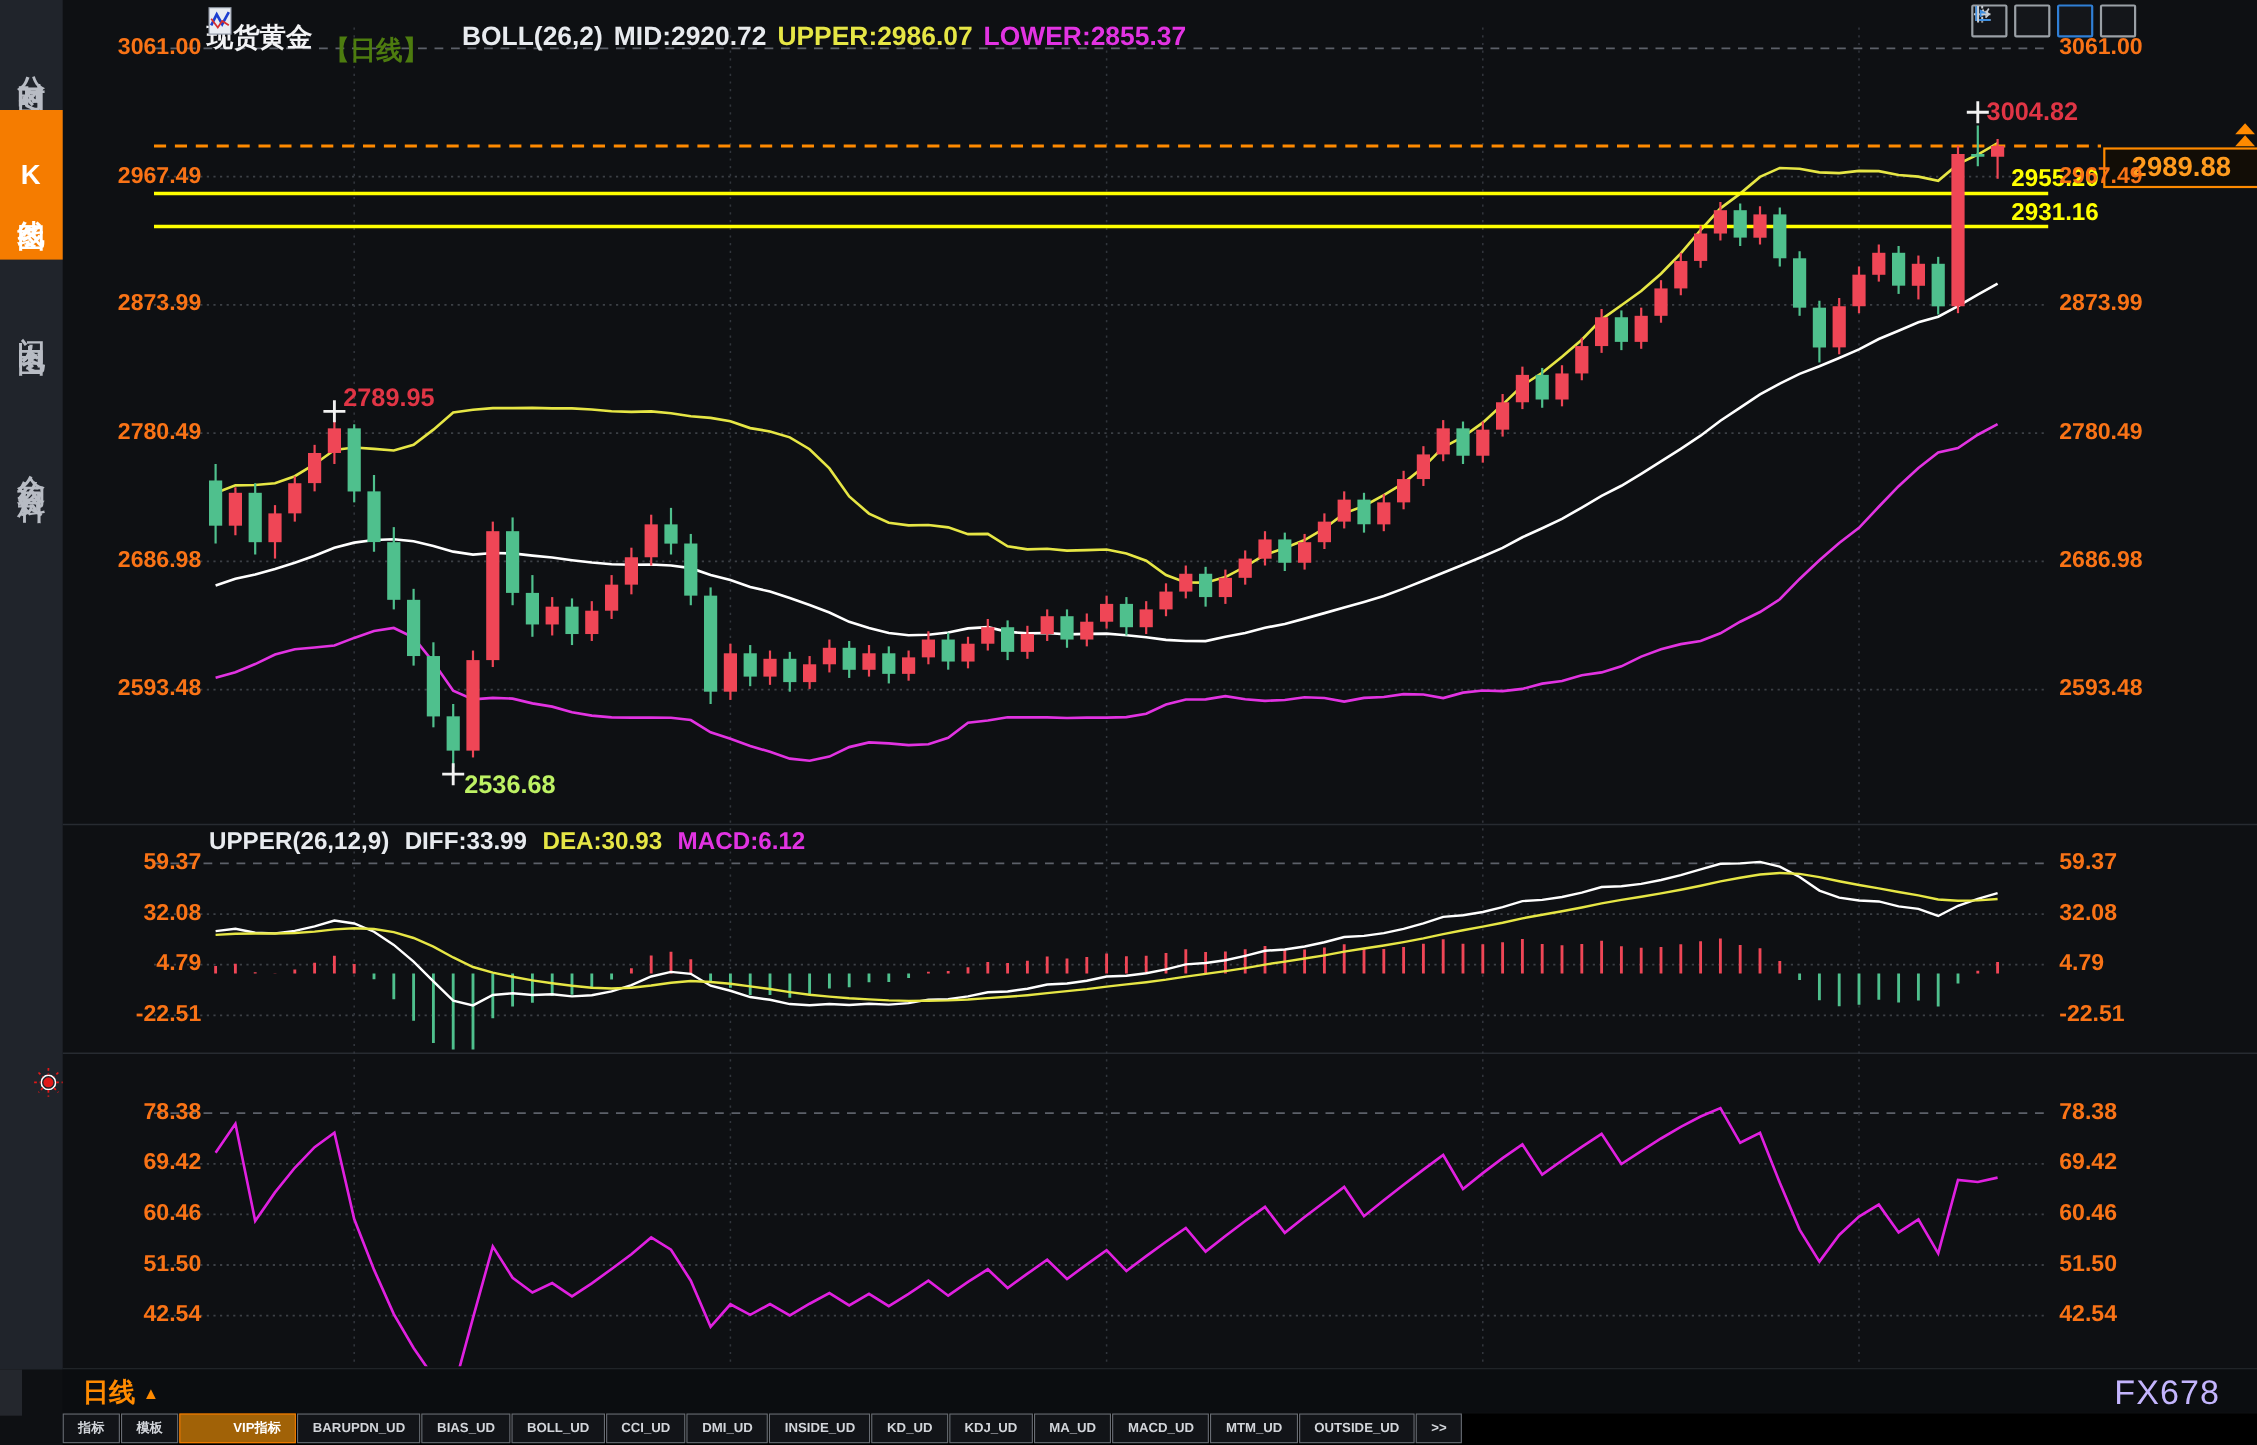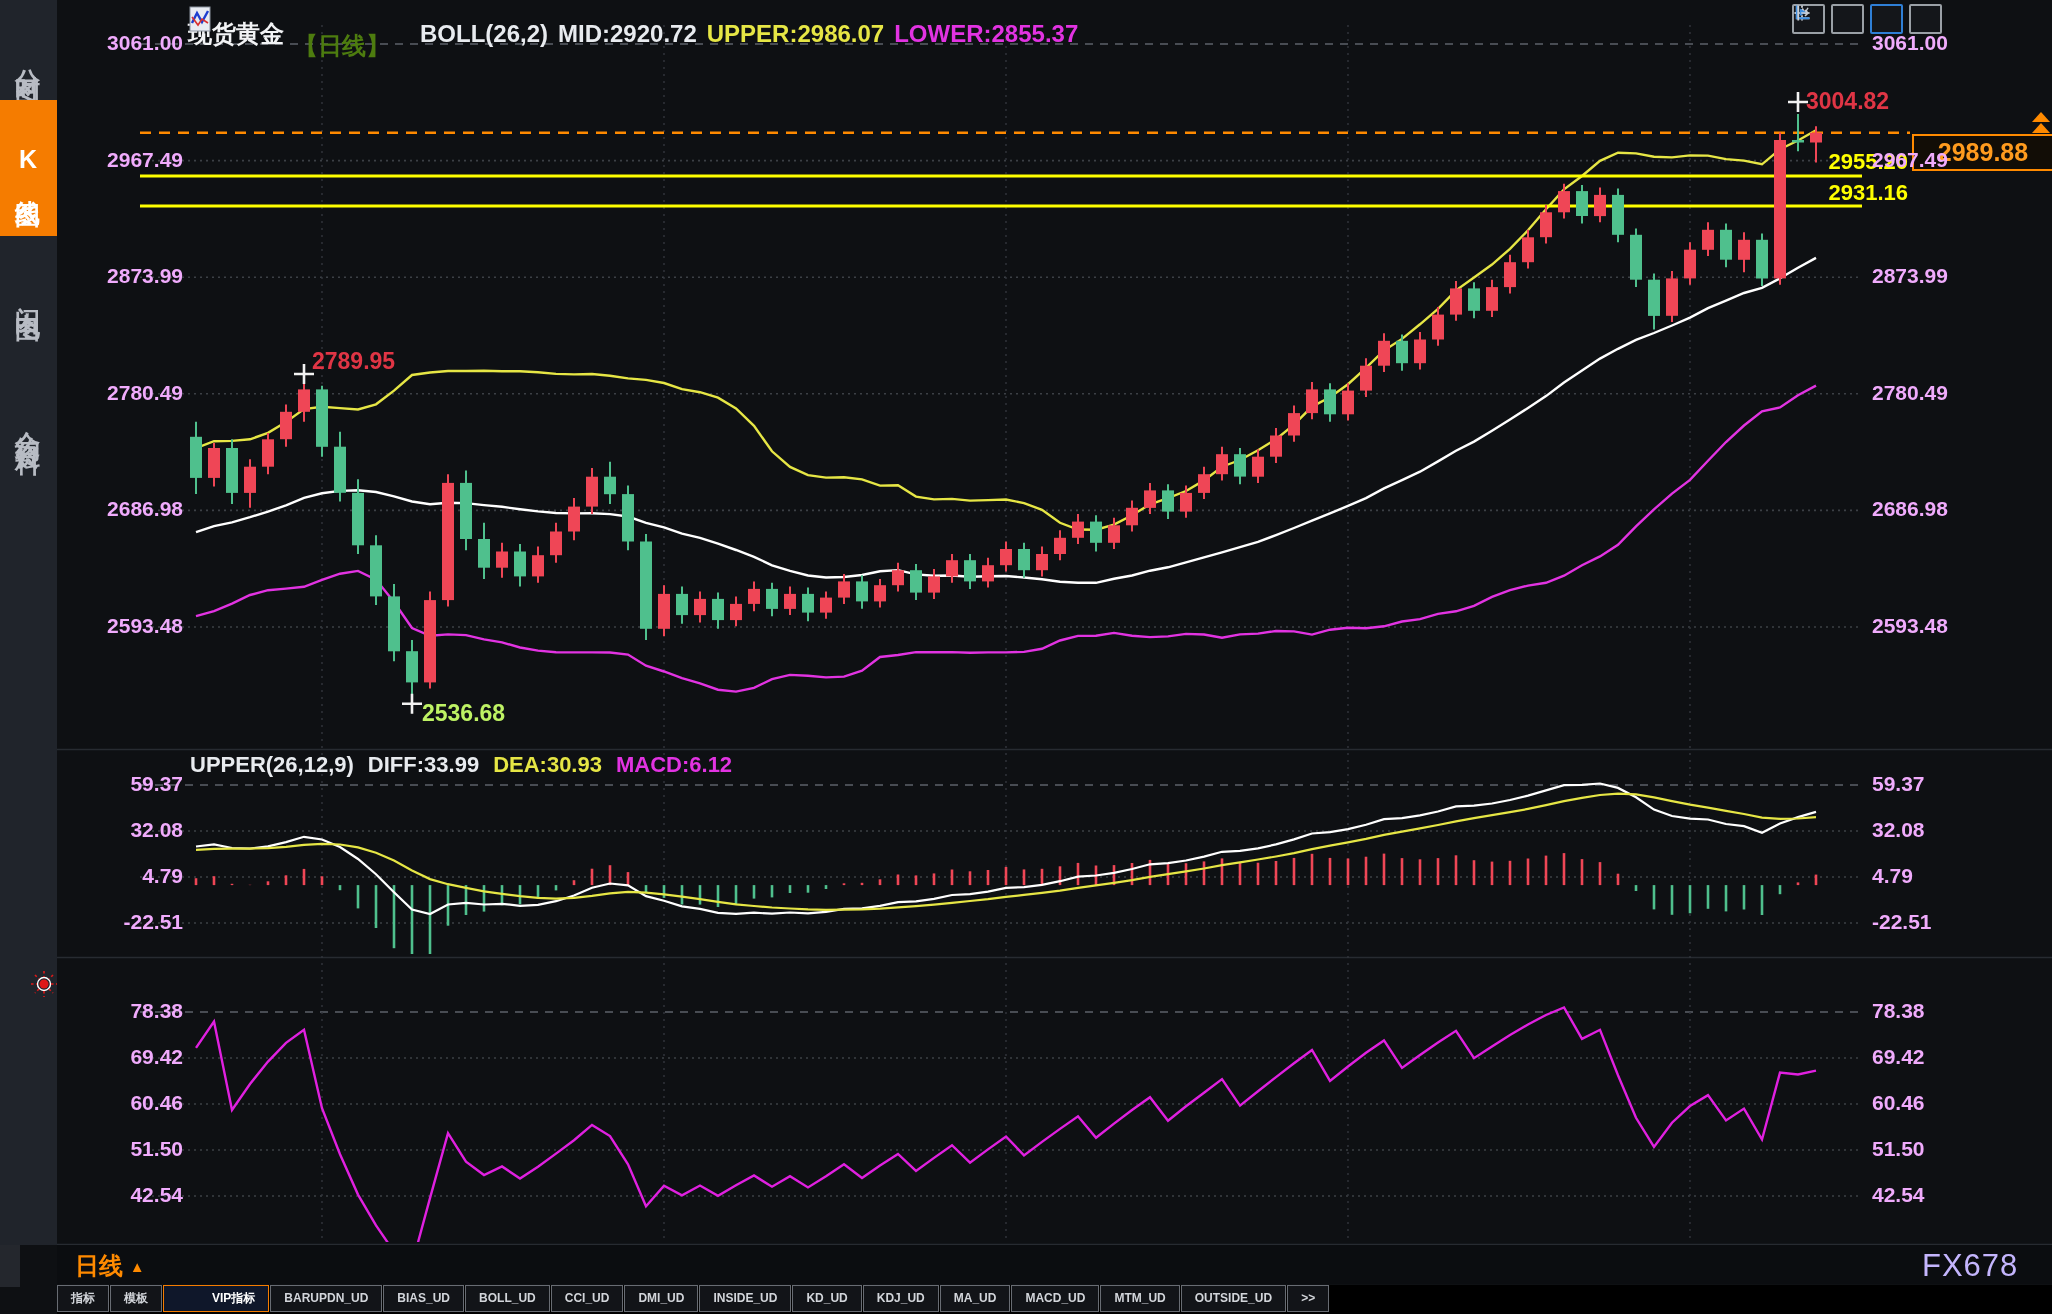--- a/index.html
+++ b/index.html
@@ -6,21 +6,21 @@
   #app{position:relative;width:2052px;height:1314px;background:#0e1013;overflow:hidden;
        font-family:"Liberation Sans","DejaVu Sans",sans-serif;}
   
   #sidebar{position:absolute;left:0;top:0;width:57px;height:1245px;background:#20242b;}
   .side-item{position:absolute;left:0;width:57px;display:flex;align-items:center;justify-content:center;
        writing-mode:vertical-rl;text-orientation:upright;letter-spacing:6px;
        color:#b8bcc4;font-size:25px;font-weight:700;cursor:pointer;}
   .side-item.active{background:#f57c00;color:#ffffff;}
   
   .lbl{position:absolute;white-space:nowrap;}
-  .tick{color:#f0abfc;font-size:21px;font-weight:700;}
+  .tick{color:#f97316;font-size:21px;font-weight:700;}
   .tick.left{width:118px;text-align:right;}
   .month{color:#ffffff;font-size:23px;font-weight:700;width:140px;text-align:center;}
   
   #main-header{position:absolute;left:188px;top:6px;display:flex;align-items:center;gap:10px;font-size:24px;font-weight:700;}
   .h-sym{color:#f2f3f5;}
   .h-period{color:#4d7c0f;margin-top:24px;}
   .h-white{color:#e8ebef;}
   .h-yellow{color:#e6e645;}
   .h-magenta{color:#e233e2;}
   
@@ -39,21 +39,21 @@
        background:#120d06;color:#ff9b1e;font-size:25px;font-weight:700;text-align:center;line-height:33px;}
   
   #time-axis{position:absolute;left:57px;top:1245px;width:1995px;height:39px;background:#0b0d10;}
   #period-label{position:absolute;left:18px;top:5px;color:#ff8a00;font-size:24px;font-weight:700;cursor:pointer;}
   #period-label .tri{font-size:15px;vertical-align:2px;}
   #watermark{position:absolute;left:1902px;top:1248px;color:#c4b5fd;font-size:31px;font-weight:400;letter-spacing:1px;margin-left:20px;}
   
   #tab-bar{position:absolute;left:57px;top:1285px;width:1995px;height:29px;background:#000;display:flex;align-items:flex-start;}
   .tab{height:25px;line-height:25px;padding:0 13px;margin-right:1px;border:1px solid #686c73;background:#121418;
        color:#d2d5da;font-size:12px;font-weight:700;cursor:pointer;white-space:nowrap;}
-  .tab.active{background:#0f172a;border-color:#f57c00;color:#ffffff;padding-left:48px;}
+  .tab.active{background:#a16207;border-color:#f57c00;color:#ffffff;padding-left:48px;}
   #corner-block{position:absolute;left:0;top:1245px;width:20px;height:42px;background:#24272d;}
   svg{position:absolute;left:0;top:0;}
 </style>
 </head>
 <body>
 
 <div id="app">
 
   <svg id="chart-svg" width="2052" height="1245">
       <rect x="0" y="0" width="2052" height="1245" fill="#0e1013"></rect>

